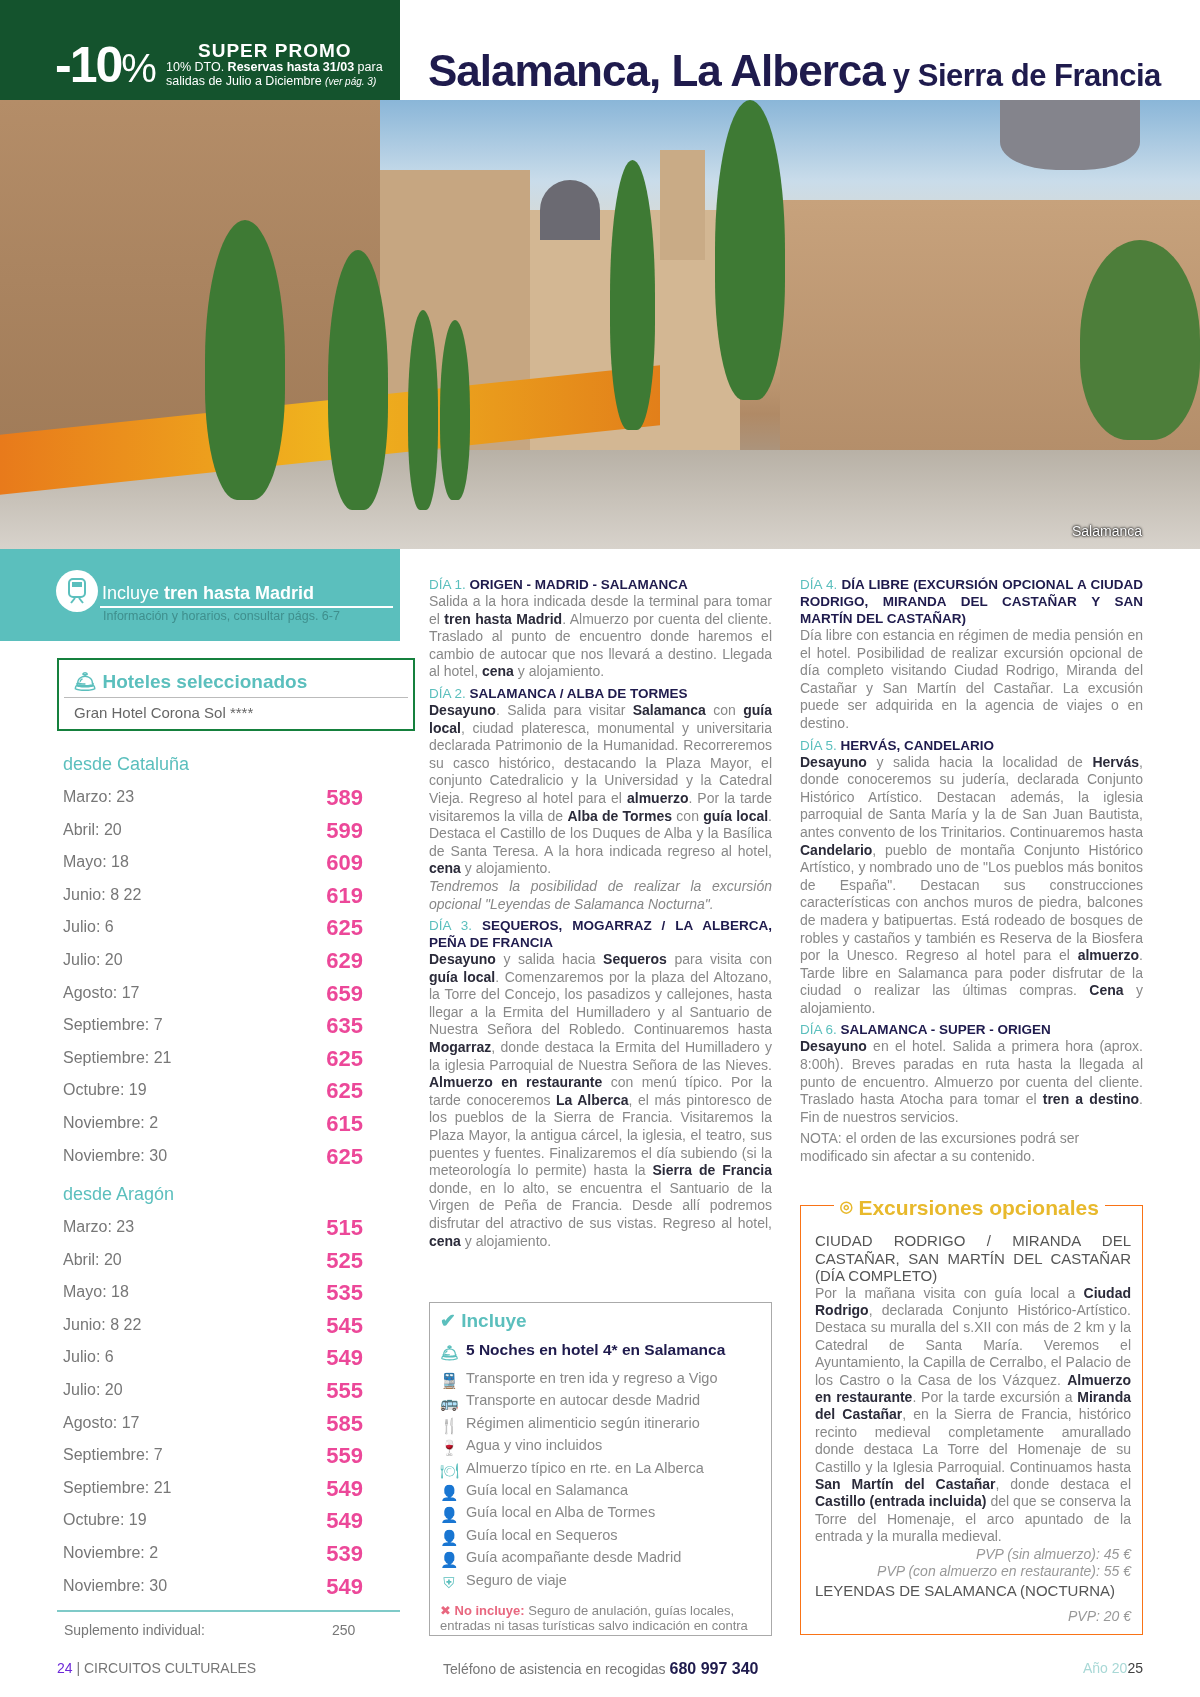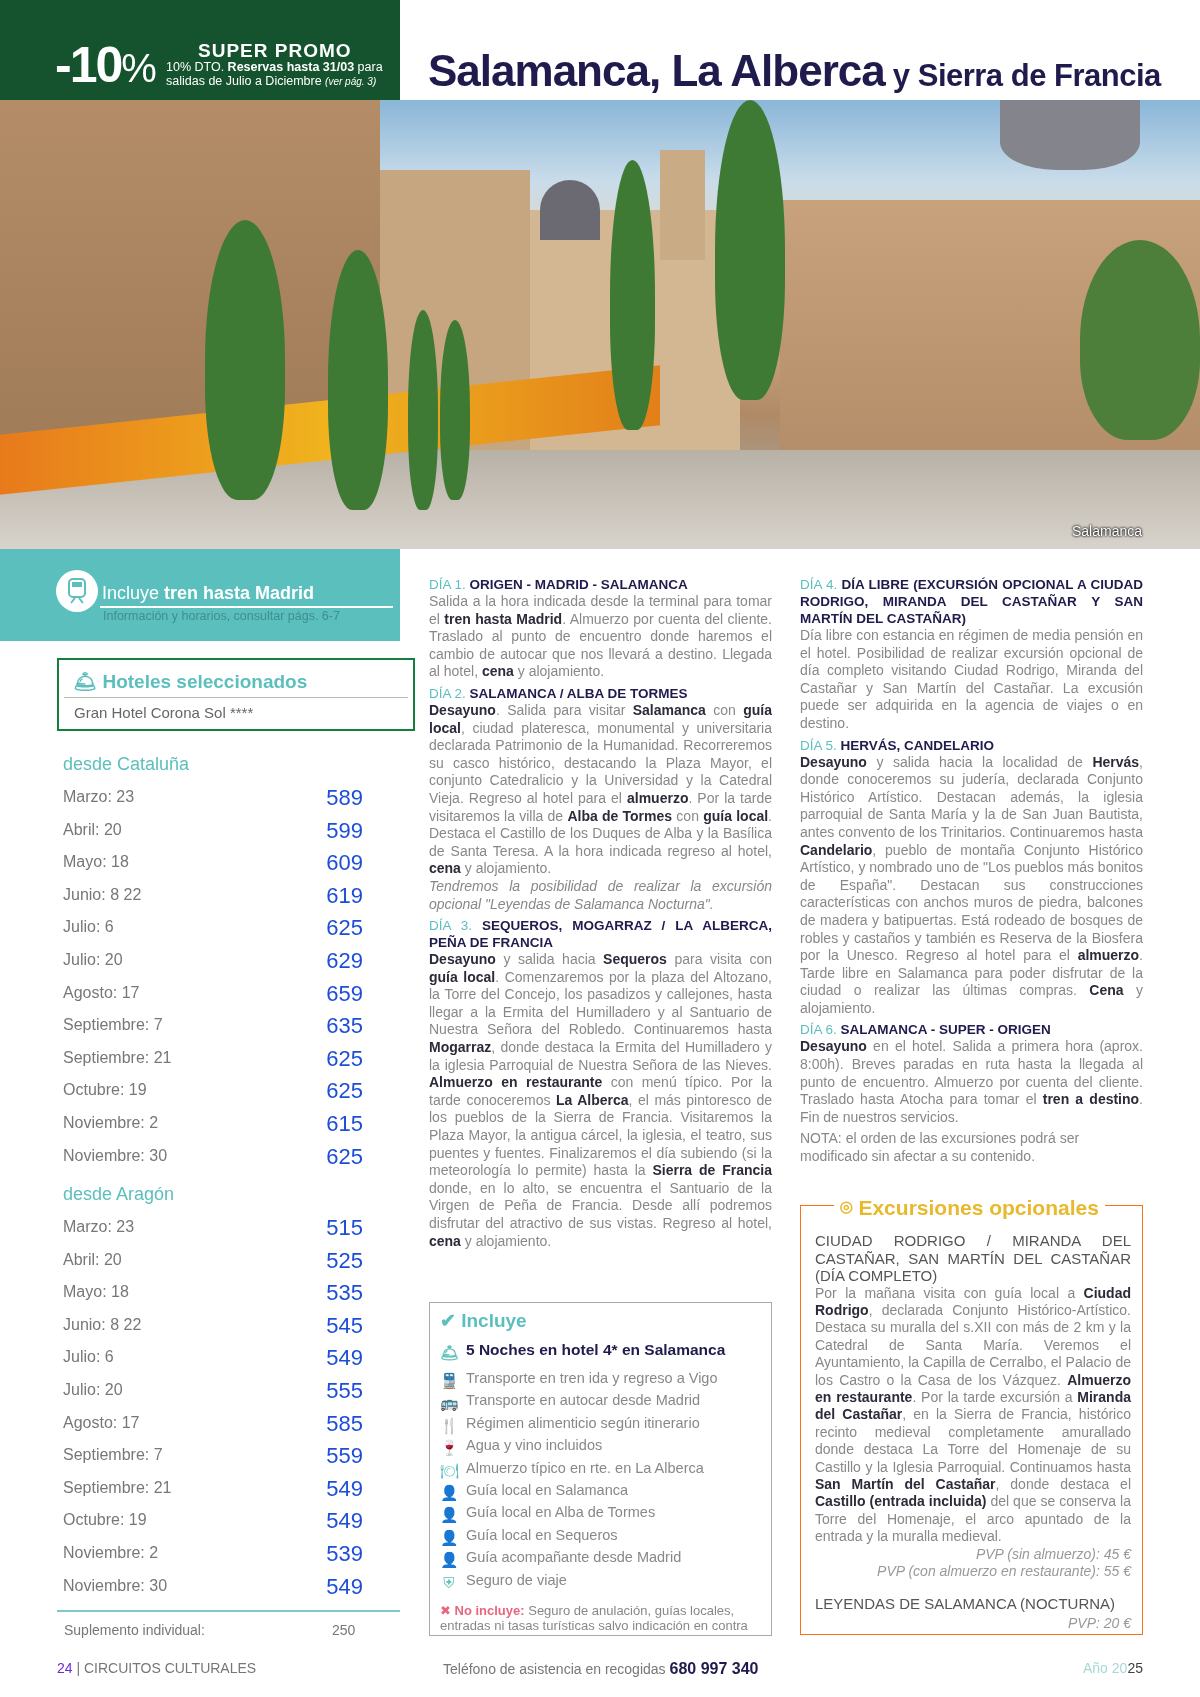--- a/index.html
+++ b/index.html
@@ -32,21 +32,21 @@
 #train .h{position:absolute;left:102px;top:34px;color:#fff;font-size:18px;font-weight:bold;white-space:nowrap}
 #train .h span{font-weight:normal}
 #train .line{position:absolute;left:100px;top:57px;width:293px;height:2px;background:#fff}
 #train .sub{position:absolute;left:103px;top:60px;font-size:12.5px;color:#3f8f8d}
 #hotels{position:absolute;left:57px;top:658px;width:358px;height:73px;border:2px solid #15803d}
 #hotels .h{position:absolute;left:14px;top:10px;font-size:19px;font-weight:bold;color:#5bbfbd;white-space:nowrap}
 #hotels .sep{position:absolute;left:5px;top:37px;right:5px;height:1px;background:#bbb}
 #hotels .v{position:absolute;left:15px;top:44px;font-size:15px;color:#666}
 .region{position:absolute;left:63px;font-size:18px;color:#5bbfbd}
 .prow{position:absolute;left:63px;width:300px;height:30px;font-size:16px;color:#777}
-.prow .p{position:absolute;right:0;top:-3px;font-size:22px;font-weight:normal;color:#1d4ed8}
+.prow .p{position:absolute;right:0;top:-3px;font-size:22px;font-weight:bold;color:#ec4899}
 #supl{position:absolute;left:57px;top:1610px;width:343px;border-top:2px solid #7fcac8;font-size:14px;color:#777;padding-top:6px}
 #supl .l{position:absolute;left:7px;top:10px}
 #supl .v{position:absolute;left:275px;top:10px}
 .col{position:absolute;font-size:14px;line-height:17.6px;text-align:justify;color:#888}
 .col p{margin-bottom:4px}
 .dh{font-weight:bold;color:#1f1b4d;font-size:13.5px;line-height:17px;margin-top:2px}
 .dh span{color:#5bbfbd;font-weight:normal}
 .col i{font-style:italic}
 #incl{position:absolute;left:429px;top:1302px;width:343px;height:334px;border:1px solid #aaa}
 #incl .h{position:absolute;left:10px;top:6px;font-size:19px;font-weight:bold;color:#5bbfbd}
@@ -194,22 +194,22 @@
   <p style="text-align:left">NOTA: el orden de las excursiones podrá ser modificado sin afectar a su contenido.</p>
 </div>
 
 <div id="exc">
   <div class="ht"><span>⌾ </span><span>Excursiones opcionales</span></div>
   <div class="body">
     <div class="caps">CIUDAD RODRIGO / MIRANDA DEL CASTAÑAR, SAN MARTÍN DEL CASTAÑAR (DÍA COMPLETO)</div>
     <p><span>Por la mañana visita con guía local a </span><b>Ciudad Rodrigo</b><span>, declarada Conjunto Histórico-Artístico. Destaca su muralla del s.XII con más de 2 km y la Catedral de Santa María. Veremos el Ayuntamiento, la Capilla de Cerralbo, el Palacio de los Castro o la Casa de los Vázquez. </span><b>Almuerzo en restaurante</b><span>. Por la tarde excursión a </span><b>Miranda del Castañar</b><span>, en la Sierra de Francia, histórico recinto medieval completamente amurallado donde destaca La Torre del Homenaje de su Castillo y la Iglesia Parroquial. Continuamos hasta </span><b>San Martín del Castañar</b><span>, donde destaca el </span><b>Castillo (entrada incluida)</b><span> del que se conserva la Torre del Homenaje, el arco apuntado de la entrada y la muralla medieval.</span></p>
     <div class="pvp">PVP (sin almuerzo): 45 €</div>
     <div class="pvp">PVP (con almuerzo en restaurante): 55 €</div>
-    <div class="caps" style="margin-top:15px">LEYENDAS DE SALAMANCA (NOCTURNA)</div>
-    <div class="pvp" style="margin-top:2px">PVP: 20 €</div>
+    <div class="caps" style="margin-top:2px">LEYENDAS DE SALAMANCA (NOCTURNA)</div>
+    <div class="pvp" style="margin-top:8px">PVP: 20 €</div>
   </div>
 </div>
 
 <div id="footer">
   <div class="l"><span>24</span><span style="color:#777"> | CIRCUITOS CULTURALES</span></div>
   <div class="c"><span>Teléfono de asistencia en recogidas </span><b>680 997 340</b></div>
   <div class="r"><span style="color:#a8d8d6">Año 20</span><span>25</span></div>
 </div>
 
 </body></html>

